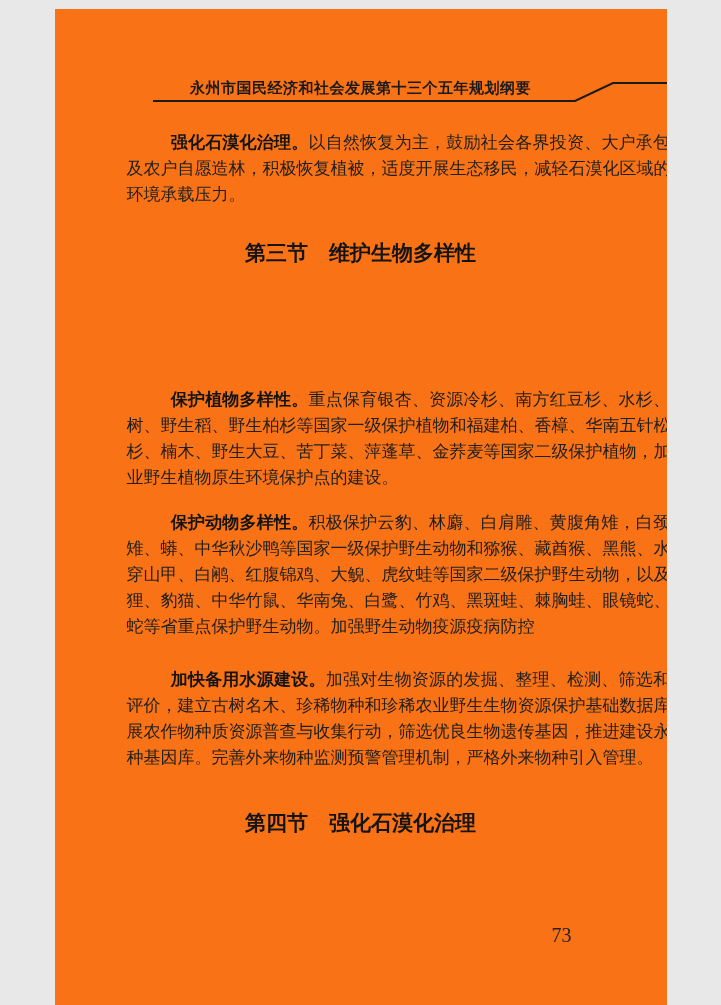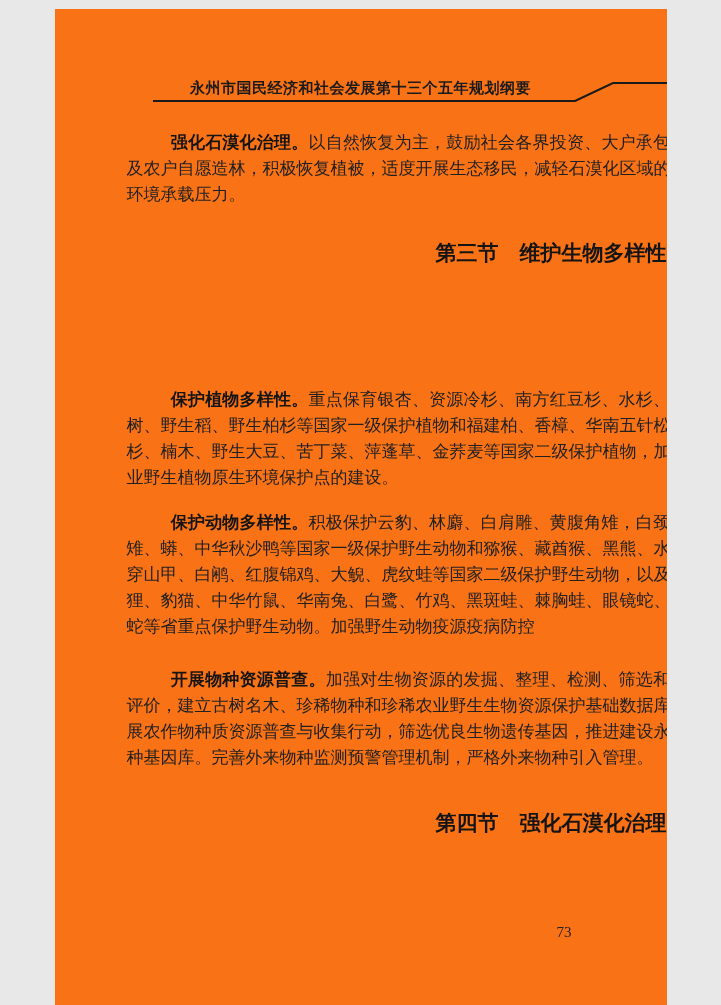--- a/index.html
+++ b/index.html
@@ -47,32 +47,32 @@
   .para .lead {
     font-family: "Liberation Sans", sans-serif;
     font-weight: bold;
     color: #141414;
   }
   .sec-heading {
     position: absolute;
     left: 0;
     width: 100%;
     margin: 0;
-    text-align: right;
+    text-align: center;
     font-family: "Liberation Sans", sans-serif;
     font-weight: bold;
     font-size: 21px;
     line-height: 26px;
     color: #141414;
   }
   .page-number {
     position: absolute;
     top: 915px;
     right: 95px;
-    font-size: 15px;
+    font-size: 20px;
     color: #222222;
   }
   #p1 { top: 121px; }
   #h-sec3 { top: 231px; }
   #p2 { top: 283px; }
   #p3 { top: 378px; }
   #p4 { top: 501px; }
   #p5 { top: 658px; }
   #h-sec4 { top: 801px; }
   #p6 { top: 843px; }
@@ -90,20 +90,20 @@
 
   <p class="para" id="p1"><span class="lead">强化石漠化治理。</span><span>以自然恢复为主，鼓励社会各界投资、大户承包造林及农户自愿造林，积极恢复植被，适度开展生态移民，减轻石漠化区域的生态环境承载压力。</span></p>
 
   <h2 class="sec-heading" id="h-sec3">第三节　维护生物多样性</h2>
 
 
   <p class="para" id="p3"><span class="lead">保护植物多样性。</span><span>重点保育银杏、资源冷杉、南方红豆杉、水杉、伯乐树、野生稻、野生柏杉等国家一级保护植物和福建柏、香樟、华南五针松、黄杉、楠木、野生大豆、苦丁菜、萍蓬草、金荞麦等国家二级保护植物，加强农业野生植物原生环境保护点的建设。</span></p>
 
   <p class="para" id="p4"><span class="lead">保护动物多样性。</span><span>积极保护云豹、林麝、白肩雕、黄腹角雉，白颈长尾雉、蟒、中华秋沙鸭等国家一级保护野生动物和猕猴、藏酋猴、黑熊、水鹿、穿山甲、白鹇、红腹锦鸡、大鲵、虎纹蛙等国家二级保护野生动物，以及果子狸、豹猫、中华竹鼠、华南兔、白鹭、竹鸡、黑斑蛙、棘胸蛙、眼镜蛇、银环蛇等省重点保护野生动物。加强野生动物疫源疫病防控</span></p>
 
-  <p class="para" id="p5"><span class="lead">开展物种资源普查。</span><span>加强对生物资源的发掘、整理、检测、筛选和形状评价，建立古树名木、珍稀物种和珍稀农业野生生物资源保护基础数据库，开展农作物种质资源普查与收集行动，筛选优良生物遗传基因，推进建设永州物种基因库。完善外来物种监测预警管理机制，严格外来物种引入管理。</span></p>
+  <p class="para" id="p5"><span class="lead">加快备用水源建设。</span><span>加强对生物资源的发掘、整理、检测、筛选和形状评价，建立古树名木、珍稀物种和珍稀农业野生生物资源保护基础数据库，开展农作物种质资源普查与收集行动，筛选优良生物遗传基因，推进建设永州物种基因库。完善外来物种监测预警管理机制，严格外来物种引入管理。</span></p>
 
   <h2 class="sec-heading" id="h-sec4">第四节　强化石漠化治理</h2>
 
 
   <div class="page-number">73</div>
 
 </div>
 
 </body></html>

